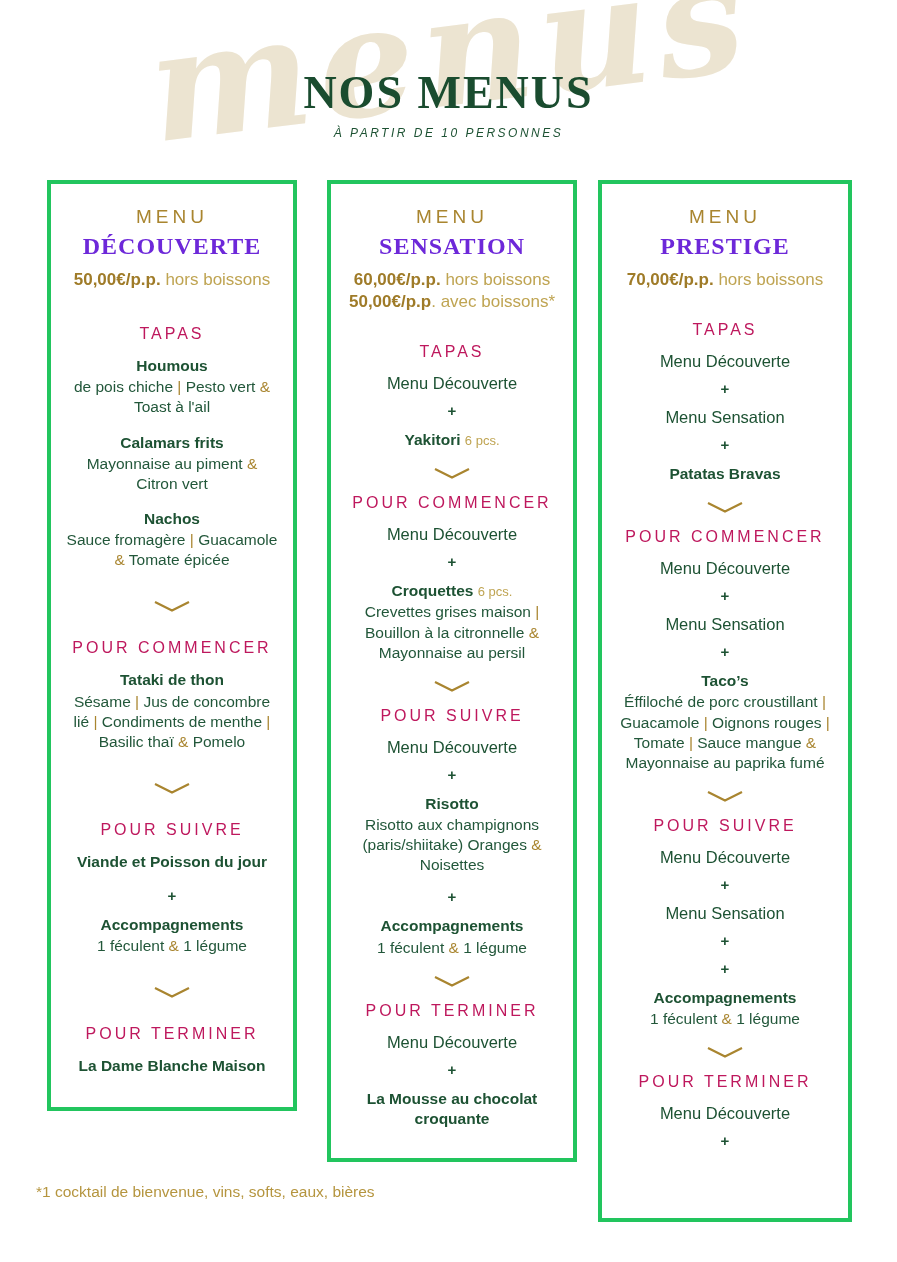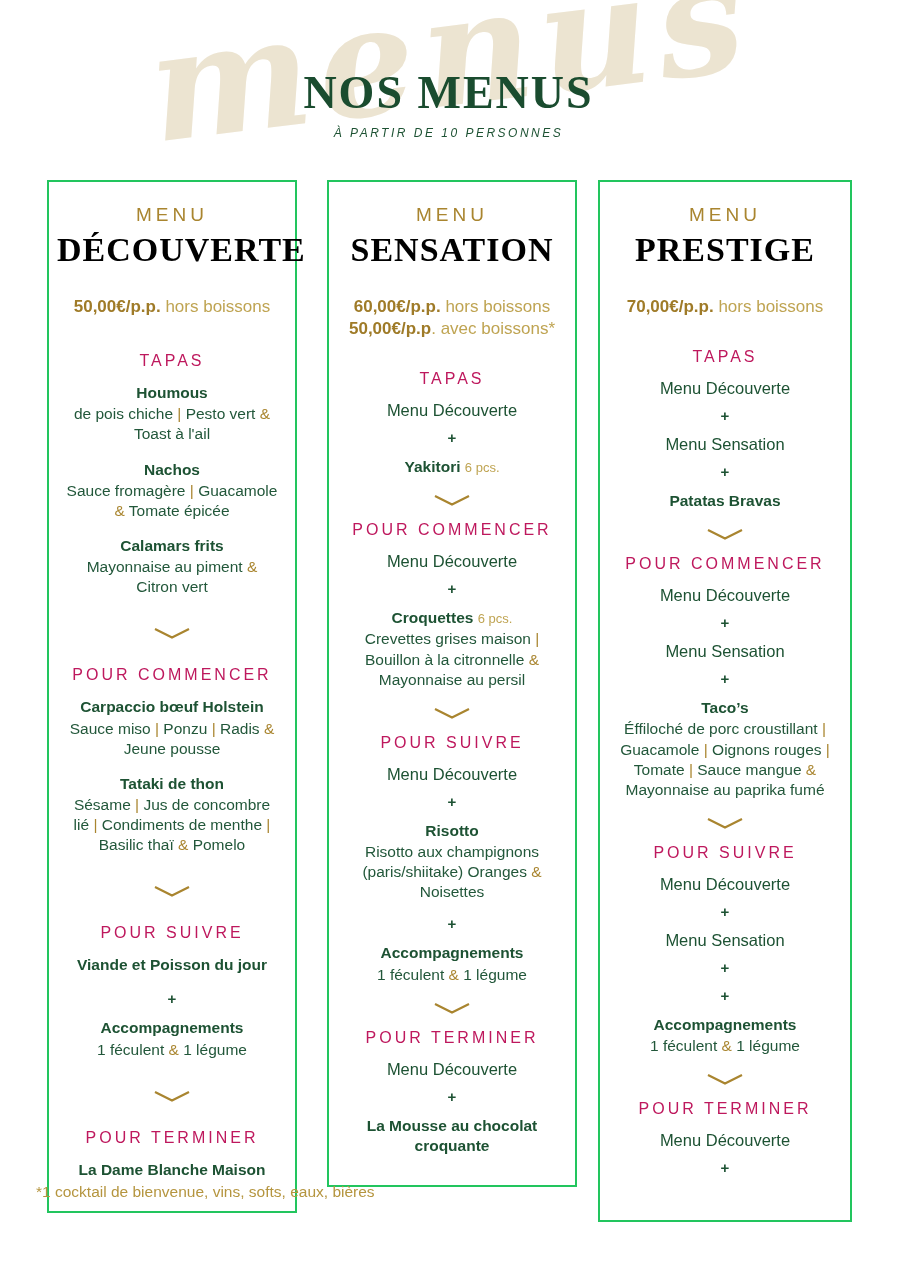--- a/index.html
+++ b/index.html
@@ -20,30 +20,30 @@
     font-family:"Liberation Serif",serif;font-weight:700;
     font-size:46px;letter-spacing:2px;color:#1a4c2f;
   }
   .page-subtitle{
     position:relative;z-index:1;margin-top:7px;
     font-size:12px;font-style:italic;letter-spacing:2.5px;color:#1d5233;
   }
   
   .menu-card{
     position:absolute;top:180px;box-sizing:border-box;background:#ffffff;
-    border:2px solid #22c55e;text-align:center;padding:14px 8px 16px;
+    border:4px solid #22c55e;text-align:center;padding:14px 8px 16px;
   }
   .menu-card:nth-child(1){left:47px;width:250px;min-height:880px;}
   .menu-card:nth-child(2){left:327px;width:250px;min-height:923px;}
   .menu-card:nth-child(3){left:598px;width:254px;min-height:1042px;}
 
   .menu-label{color:#a9852f;font-size:19px;letter-spacing:4px;margin-top:8px;}
   .menu-title{
     font-family:"Liberation Serif",serif;font-weight:700;
-    font-size:34px;letter-spacing:1px;color:#000000;margin:5px 0 27px;
+    font-size:24px;letter-spacing:1px;color:#6d28d9;margin:5px 0 9px;
   }
   .price{font-size:17px;color:#bfa452;line-height:1.3;}
   .price .amount{font-weight:700;color:#9f7b28;}
 
   .section-heading{color:#be185d;font-size:16px;letter-spacing:3px;margin:0 0 13px;}
   .sections{margin-top:30px;}
 
   .dish{margin:0 0 13px;}
   .dish-name{font-weight:700;font-size:15.5px;color:#1d5233;line-height:1.3;}
   .dish-tag{font-weight:400;font-size:13px;color:#bfa452;}
@@ -83,37 +83,33 @@
           <div class="price"><span class="amount">50,00€/p.p.</span><span> hors boissons</span></div>
         </div>
         <div class="sections">
           <div class="section">
             <div class="section-heading">TAPAS</div>
             <div class="dish">
               <div class="dish-name">Houmous</div>
               <div class="dish-desc">de pois chiche <span class="sep">|</span> Pesto vert <span class="sep">&amp;</span> Toast à l'ail</div>
             </div>
             <div class="dish">
+              <div class="dish-name">Calamars frits</div>
+              <div class="dish-desc">Mayonnaise au piment <span class="sep">&amp;</span> Citron vert</div>
+            </div>
+            <div class="dish">
               <div class="dish-name">Nachos</div>
               <div class="dish-desc">Sauce fromagère <span class="sep">|</span> Guacamole <span class="sep">&amp;</span> Tomate épicée</div>
             </div>
-            <div class="dish">
-              <div class="dish-name">Calamars frits</div>
-              <div class="dish-desc">Mayonnaise au piment <span class="sep">&amp;</span> Citron vert</div>
-            </div>
           </div>
           <div class="chevron-wrap"><svg width="38" height="13" viewBox="0 0 38 13">
               <polyline points="2,2 19,10.5 36,2" fill="none" stroke="#a9852f" stroke-width="2.2"></polyline>
             </svg></div>
           <div class="section">
             <div class="section-heading">POUR COMMENCER</div>
-            <div class="dish">
-              <div class="dish-name">Carpaccio bœuf Holstein</div>
-              <div class="dish-desc">Sauce miso <span class="sep">|</span> Ponzu <span class="sep">|</span> Radis <span class="sep">&amp;</span> Jeune pousse</div>
-            </div>
             <div class="dish">
               <div class="dish-name">Tataki de thon</div>
               <div class="dish-desc">Sésame <span class="sep">|</span> Jus de concombre lié <span class="sep">|</span> Condiments de menthe <span class="sep">|</span> Basilic thaï <span class="sep">&amp;</span> Pomelo</div>
             </div>
           </div>
           <div class="chevron-wrap"><svg width="38" height="13" viewBox="0 0 38 13">
               <polyline points="2,2 19,10.5 36,2" fill="none" stroke="#a9852f" stroke-width="2.2"></polyline>
             </svg></div>
           <div class="section">
             <div class="section-heading">POUR SUIVRE</div>

